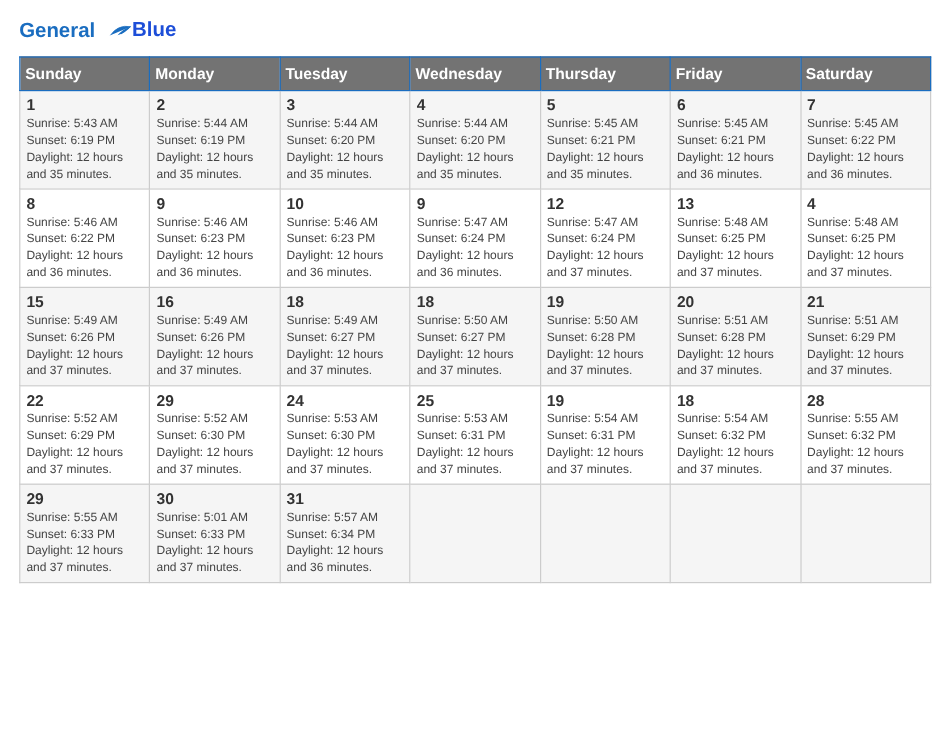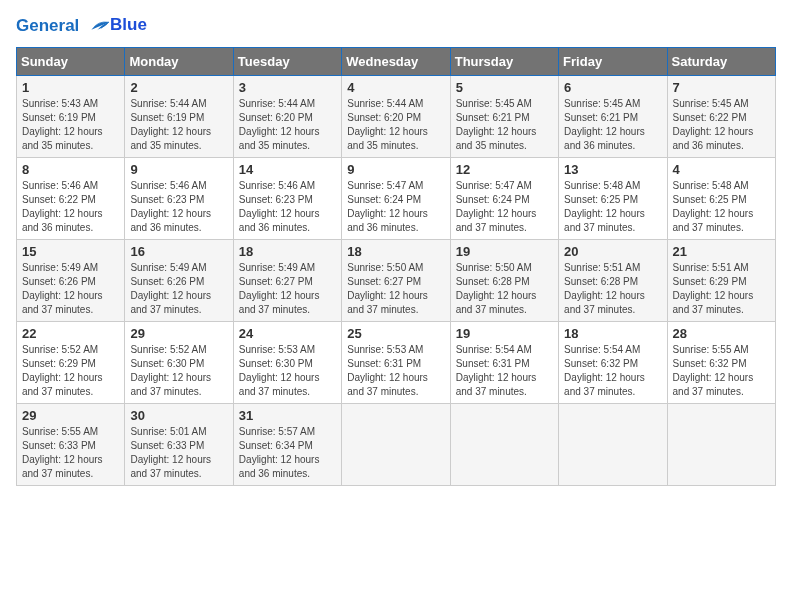--- a/index.html
+++ b/index.html
@@ -172,21 +172,21 @@
 and 36 minutes.</div>
         </td>
         <td>
           <span class="day-num">9</span>
           <div class="day-info" style="white-space: pre-line;">Sunrise: 5:46 AM
 Sunset: 6:23 PM
 Daylight: 12 hours
 and 36 minutes.</div>
         </td>
         <td>
-          <span class="day-num">14</span>
+          <span class="day-num">10</span>
           <div class="day-info" style="white-space: pre-line;">Sunrise: 5:46 AM
 Sunset: 6:23 PM
 Daylight: 12 hours
 and 36 minutes.</div>
         </td>
         <td>
           <span class="day-num">9</span>
           <div class="day-info" style="white-space: pre-line;">Sunrise: 5:47 AM
 Sunset: 6:24 PM
 Daylight: 12 hours

